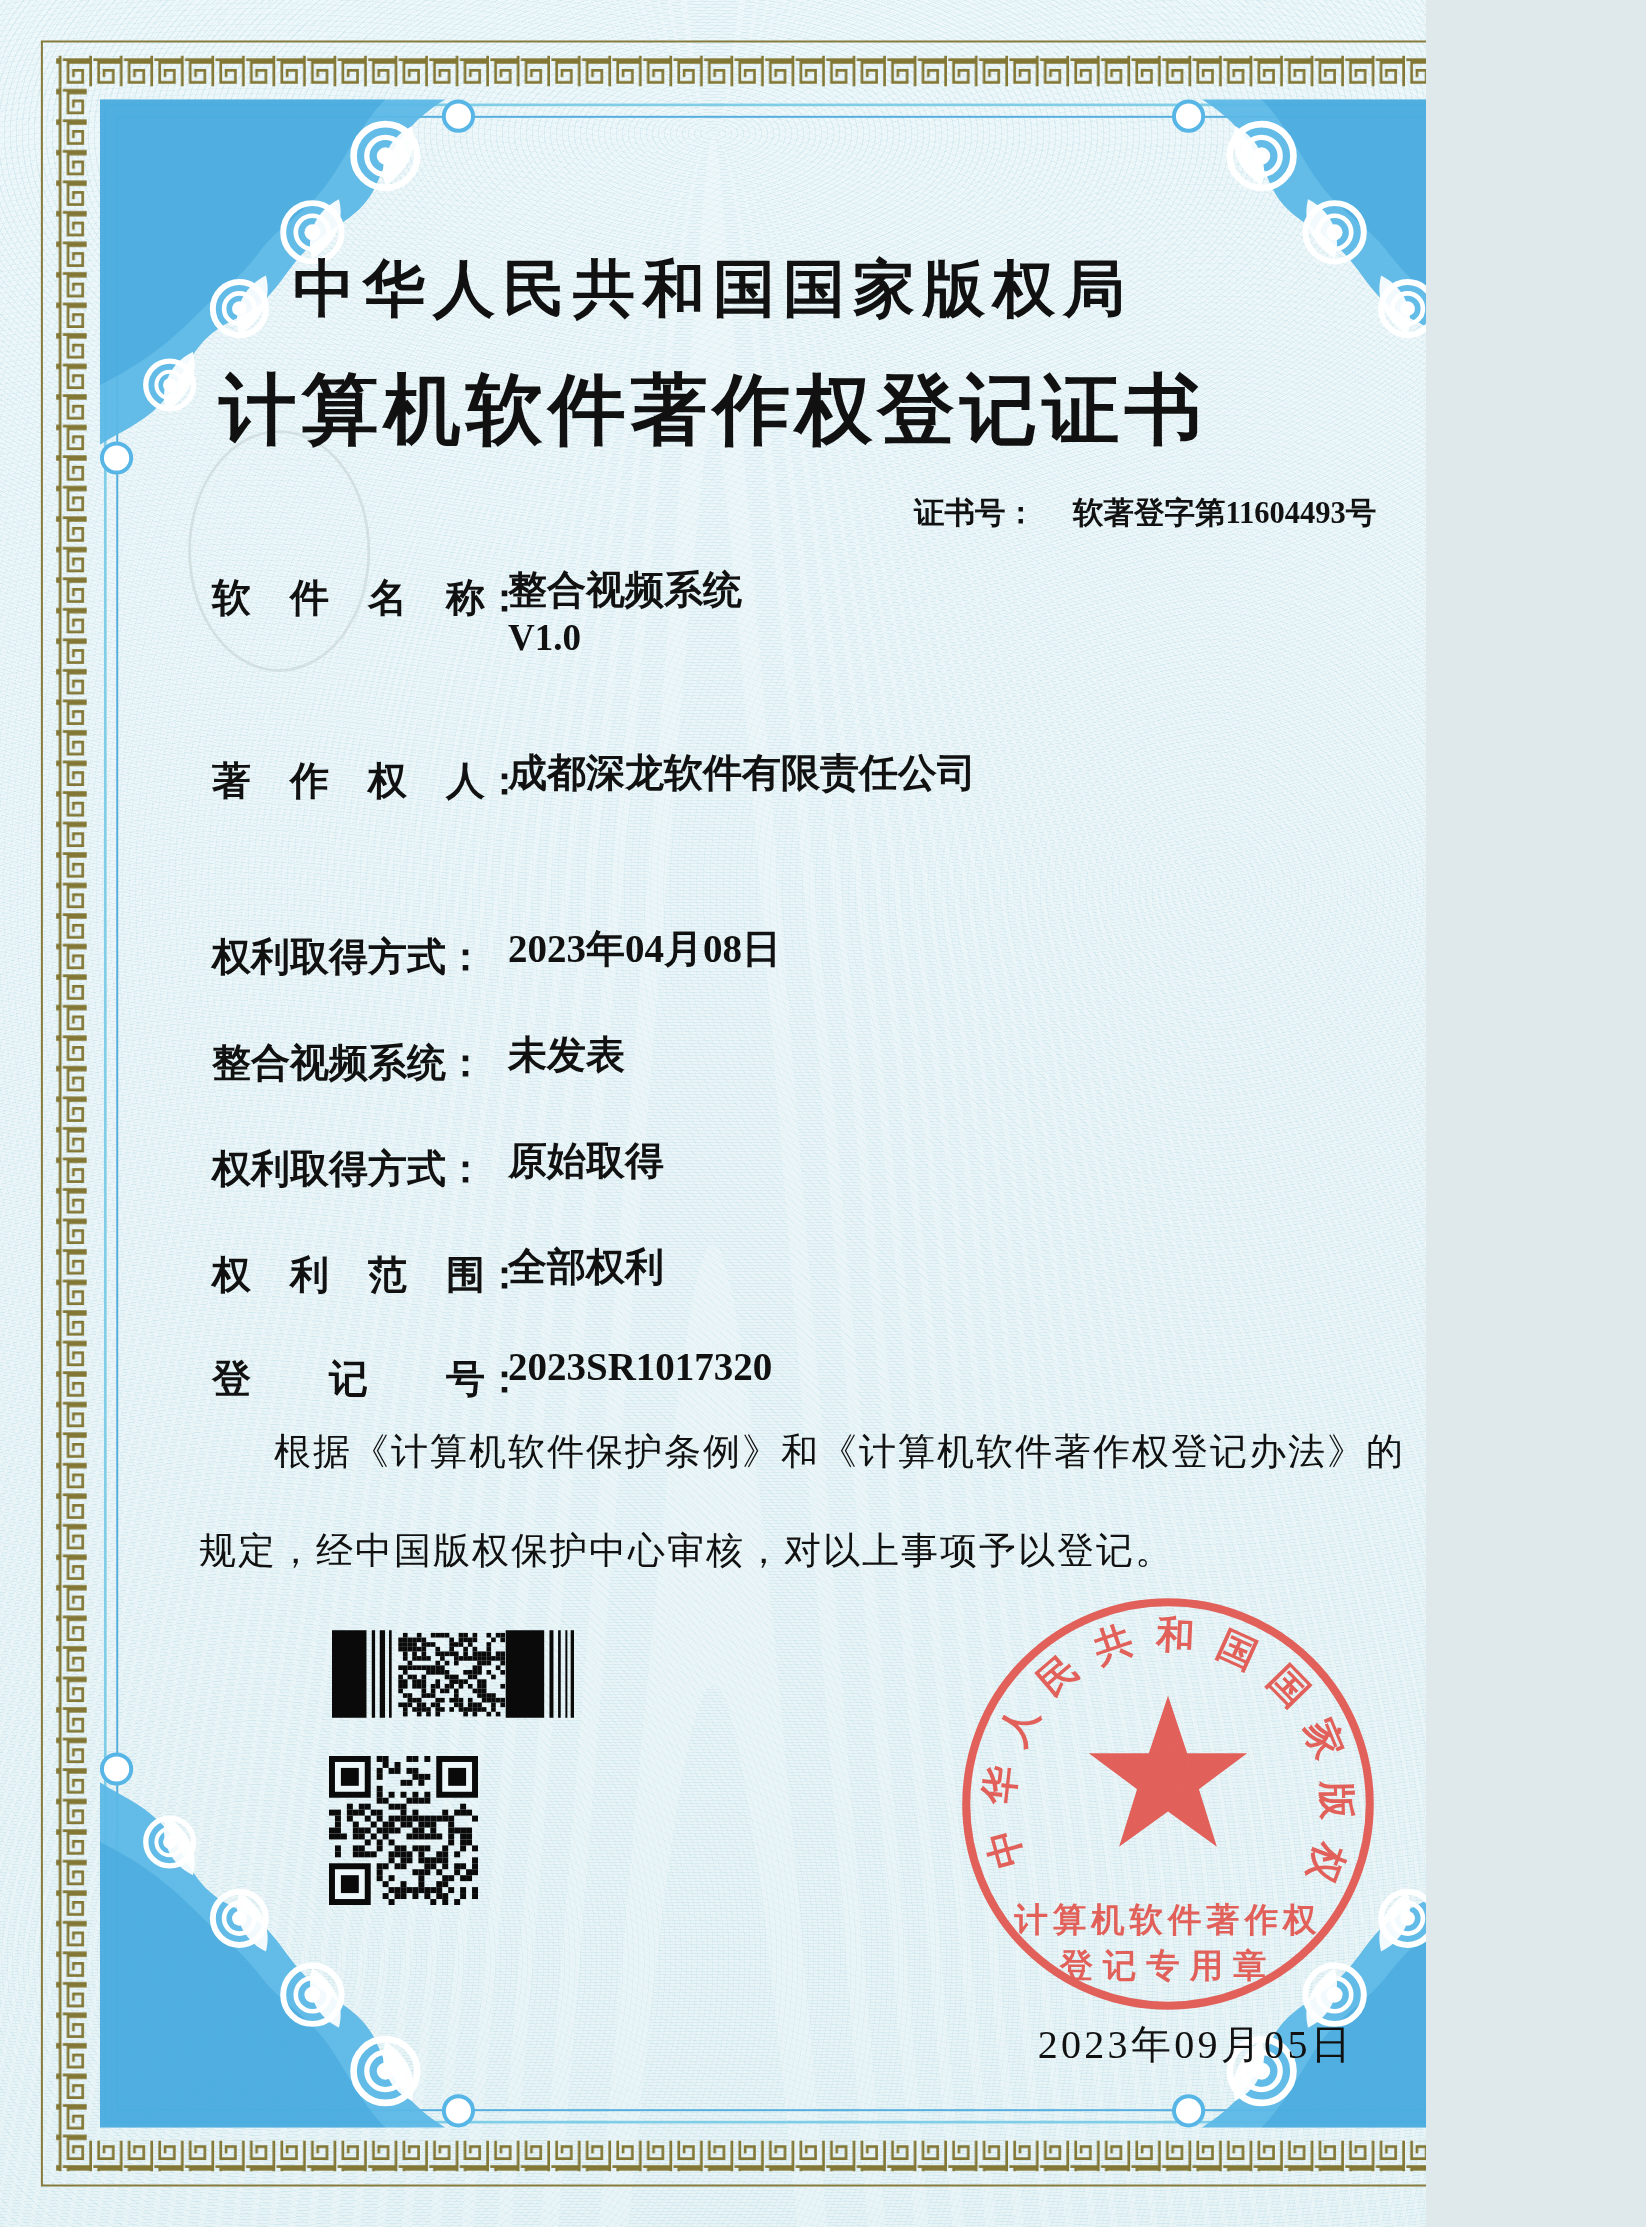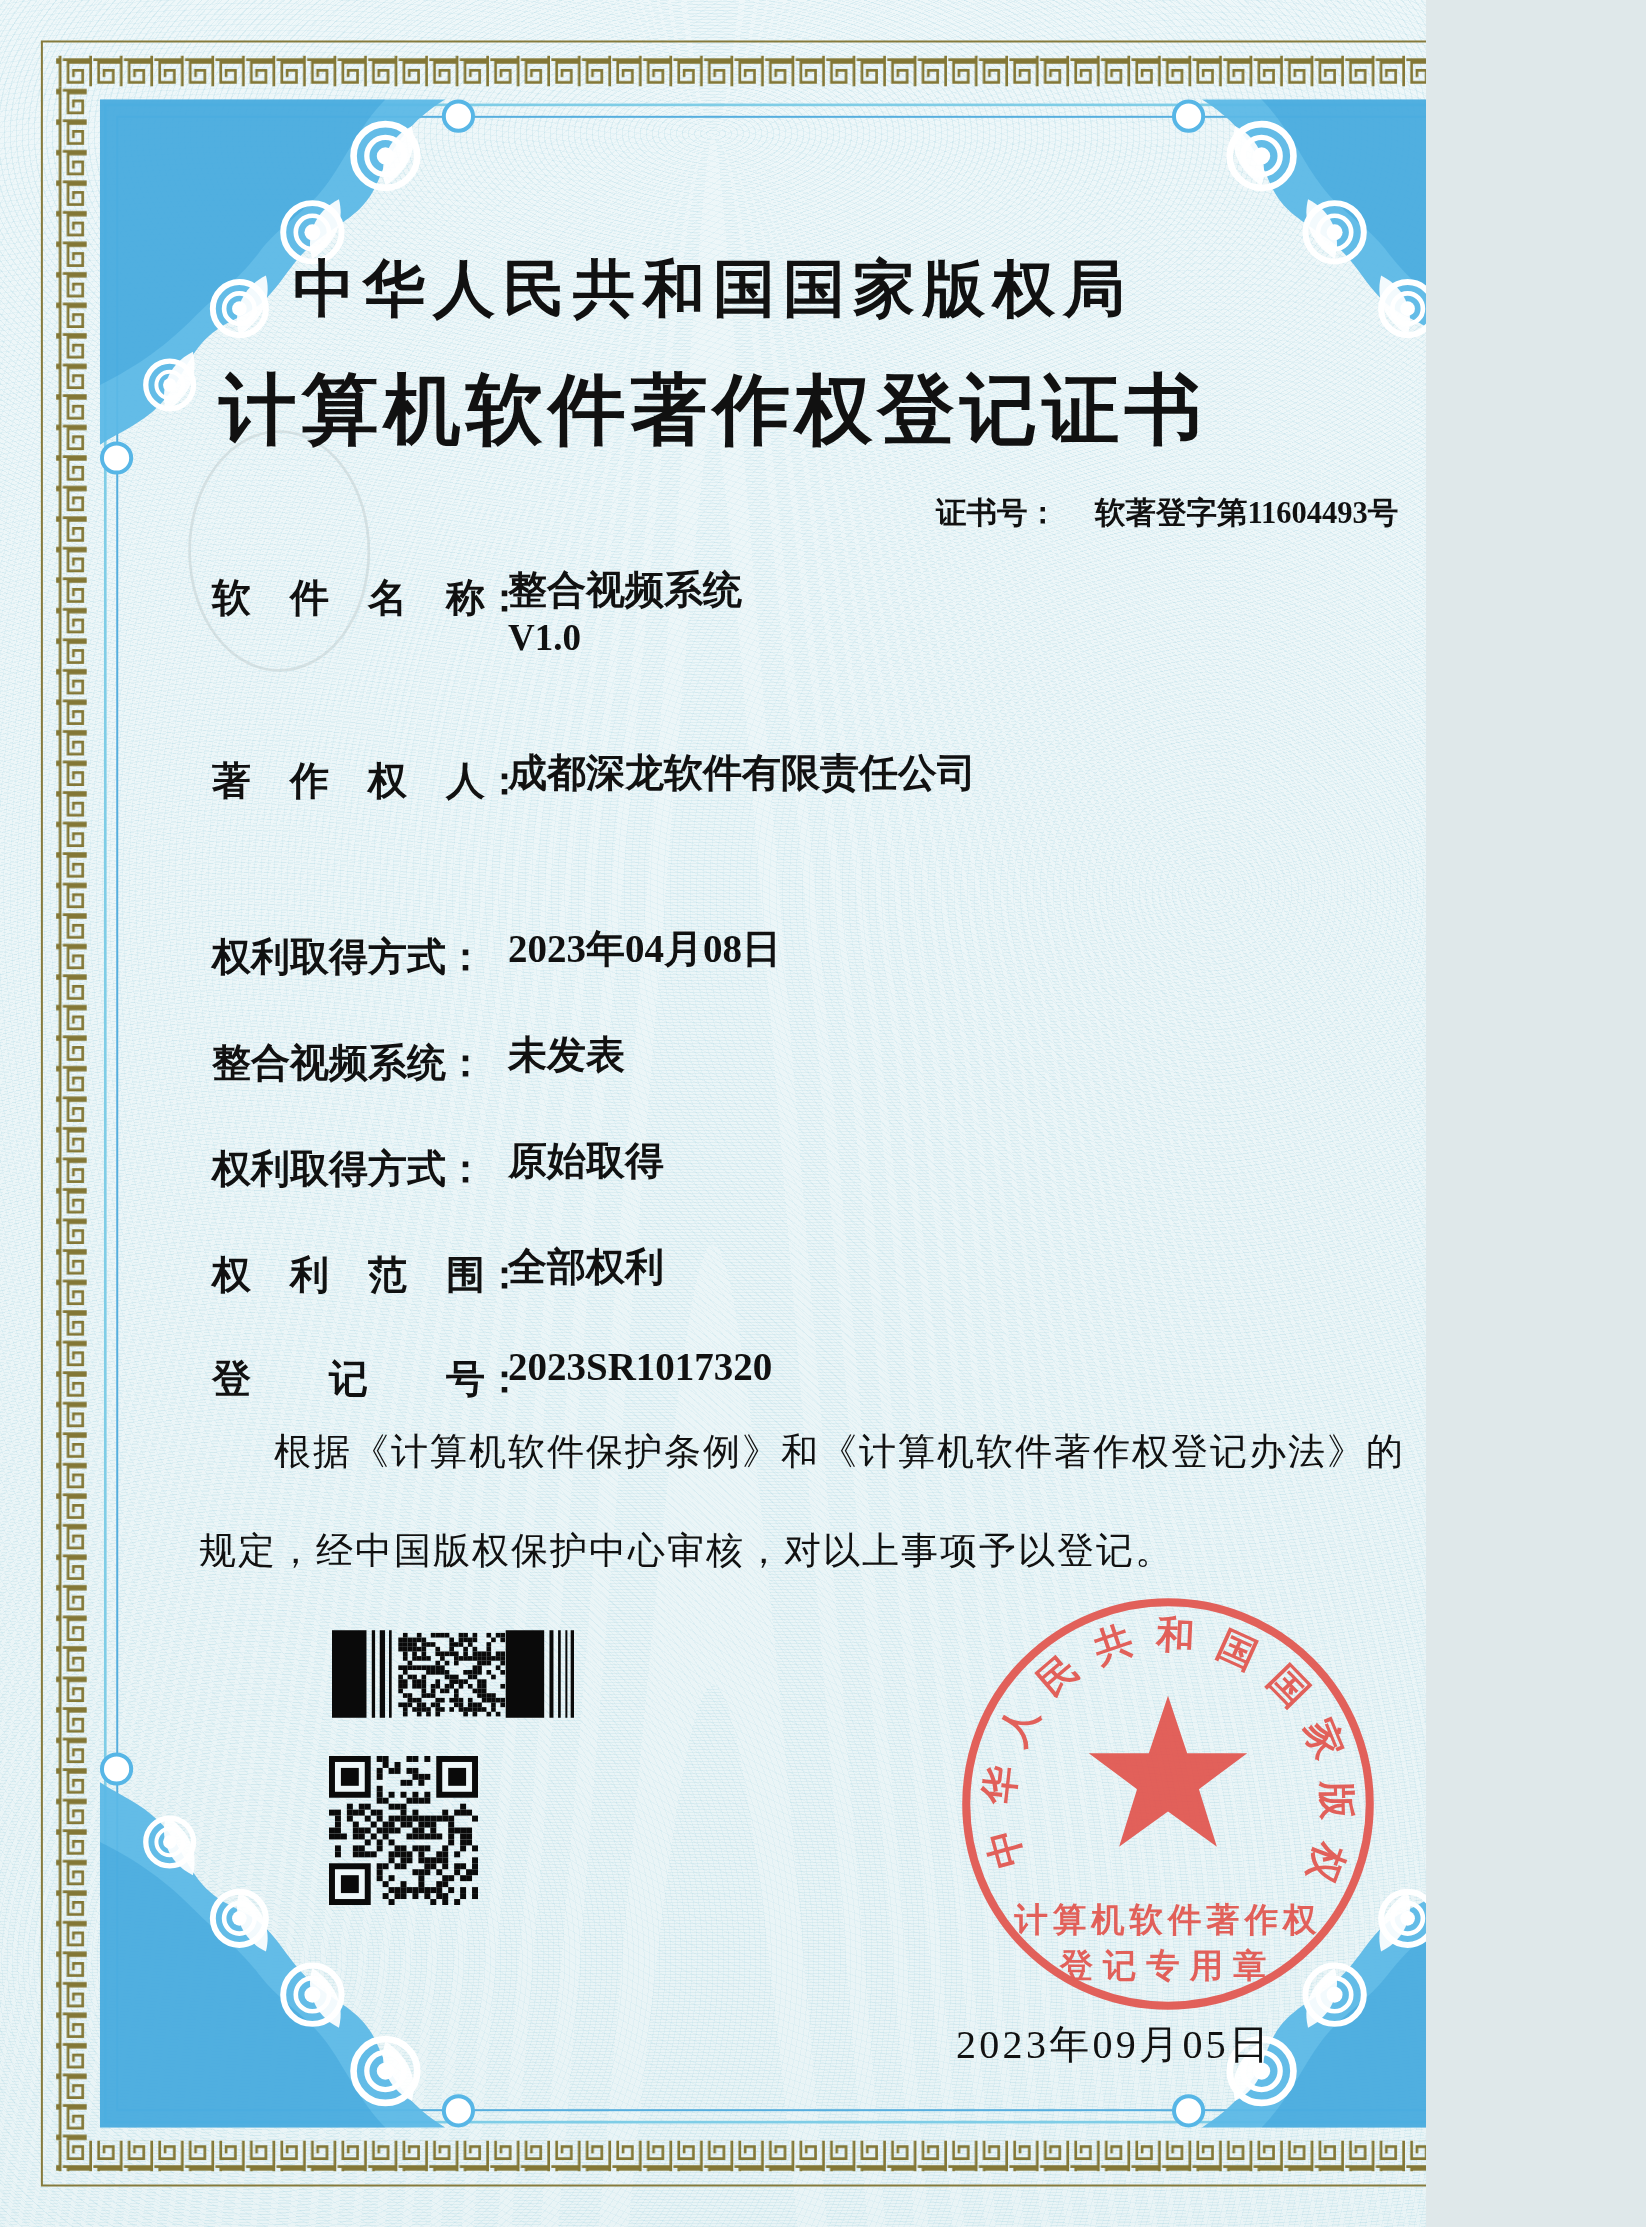--- a/index.html
+++ b/index.html
@@ -10,35 +10,35 @@
     background:
       repeating-radial-gradient(ellipse 1261px 631px at 50% 6%, rgba(110,185,205,.13) 0 1.3px, rgba(255,255,255,0) 1.3px 6px),
       repeating-radial-gradient(circle at 18% 88%, rgba(120,190,212,.09) 0 1px, rgba(255,255,255,0) 1px 5.3px),
       repeating-radial-gradient(circle at 85% 40%, rgba(120,190,212,.08) 0 1px, rgba(255,255,255,0) 1px 6.6px),
       linear-gradient(#eef7f9,#e9f4f6);
   }
   .decor{position:absolute;left:0;top:0;}
   .abs{position:absolute;}
   .issuer{left:0;top:247px;width:100%;text-align:center;font-size:62px;font-weight:700;letter-spacing:8px;}
   .cert-title{left:0;top:359px;width:100%;text-align:center;font-size:77px;font-weight:700;letter-spacing:5.3px;}
-  .certno{left:936px;top:493px;font-size:30.5px;font-weight:700;display:flex;gap:37px;white-space:nowrap;}
+  .certno{left:914px;top:493px;font-size:30.5px;font-weight:700;display:flex;gap:37px;white-space:nowrap;}
   .row{white-space:nowrap;font-size:39px;font-weight:700;}
   .row .lab{position:absolute;left:212px;top:0;margin-top:8px;}
   .row .val{position:absolute;left:508px;top:0;}
   .r-name{top:563px;}  .r-owner{top:746px;}
   .r-dev{top:922px;}  .r-pub{top:1028px;} .r-acq{top:1134px;}
   .r-scope{top:1240px;}.r-reg{top:1344px;}
   .ver-line{left:508px;top:616px;font-size:37px;font-weight:700;text-align:center;}
   .stmt{font-size:37px;letter-spacing:2px;white-space:nowrap;}
   .stmt1{left:274px;top:1427px;}
   .stmt2{left:199px;top:1526px;}
   .barcode{left:332px;top:1630px;}
   .qr{left:329px;top:1756px;}
   .sealwrap{left:939px;top:1575px;}
-  .issue-date{left:956px;top:2017px;width:398px;text-align:left;font-size:40px;letter-spacing:3.3px;font-weight:400;}
+  .issue-date{left:956px;top:2017px;width:398px;text-align:right;font-size:40px;letter-spacing:3.3px;font-weight:400;}
 </style>
 </head>
 <body>
 
 <div class="page">
 
   <svg class="decor" width="1647" height="2227" aria-hidden="true" viewBox="0 0 2480 3355">
     <defs>
       <pattern id="meander" width="46" height="46" patternUnits="userSpaceOnUse">
         <path d="M2 44H44V2H10V32H32V14H18V24" fill="none" stroke="#837736" stroke-width="4"></path>

